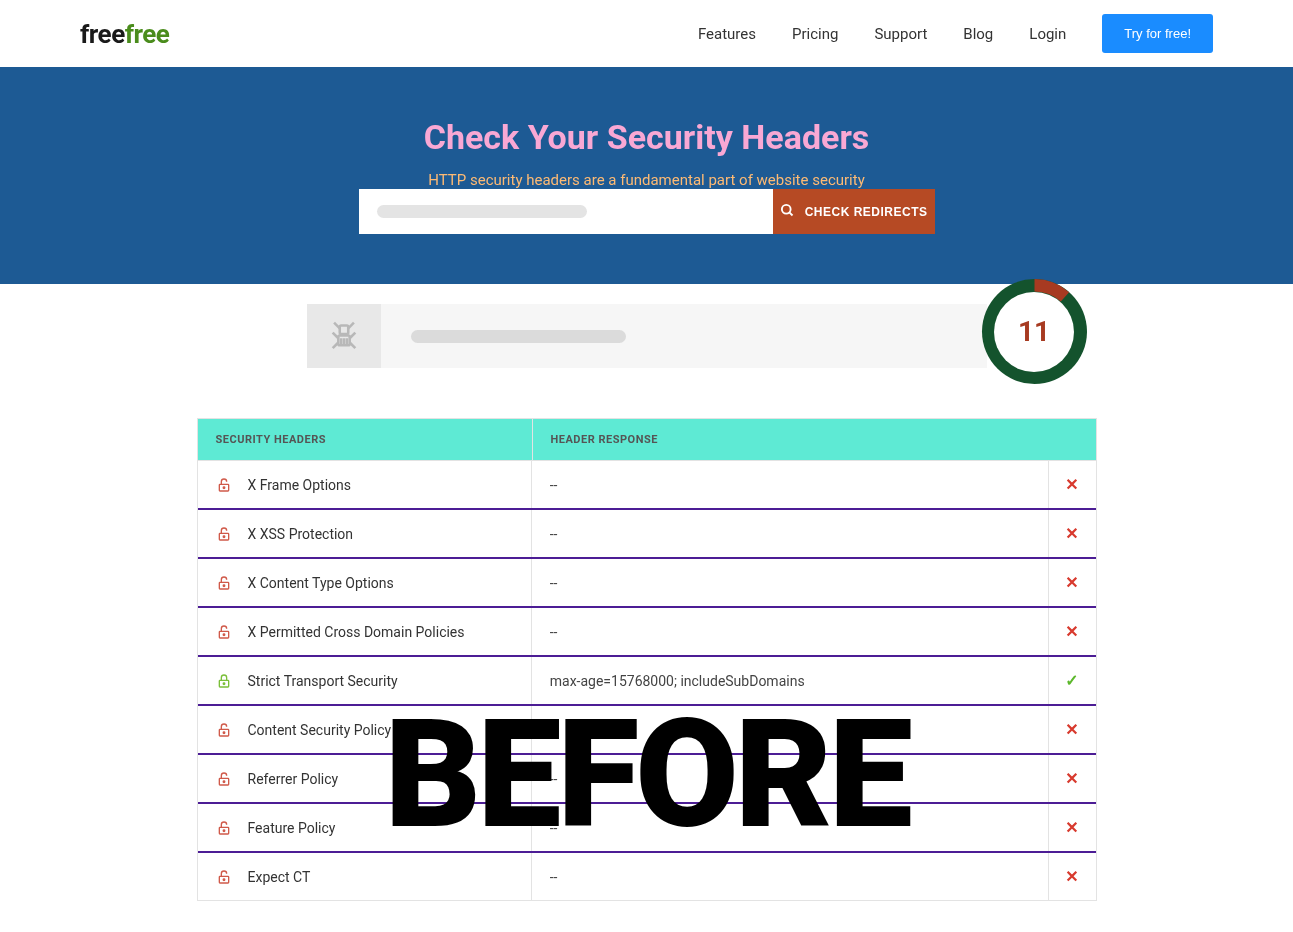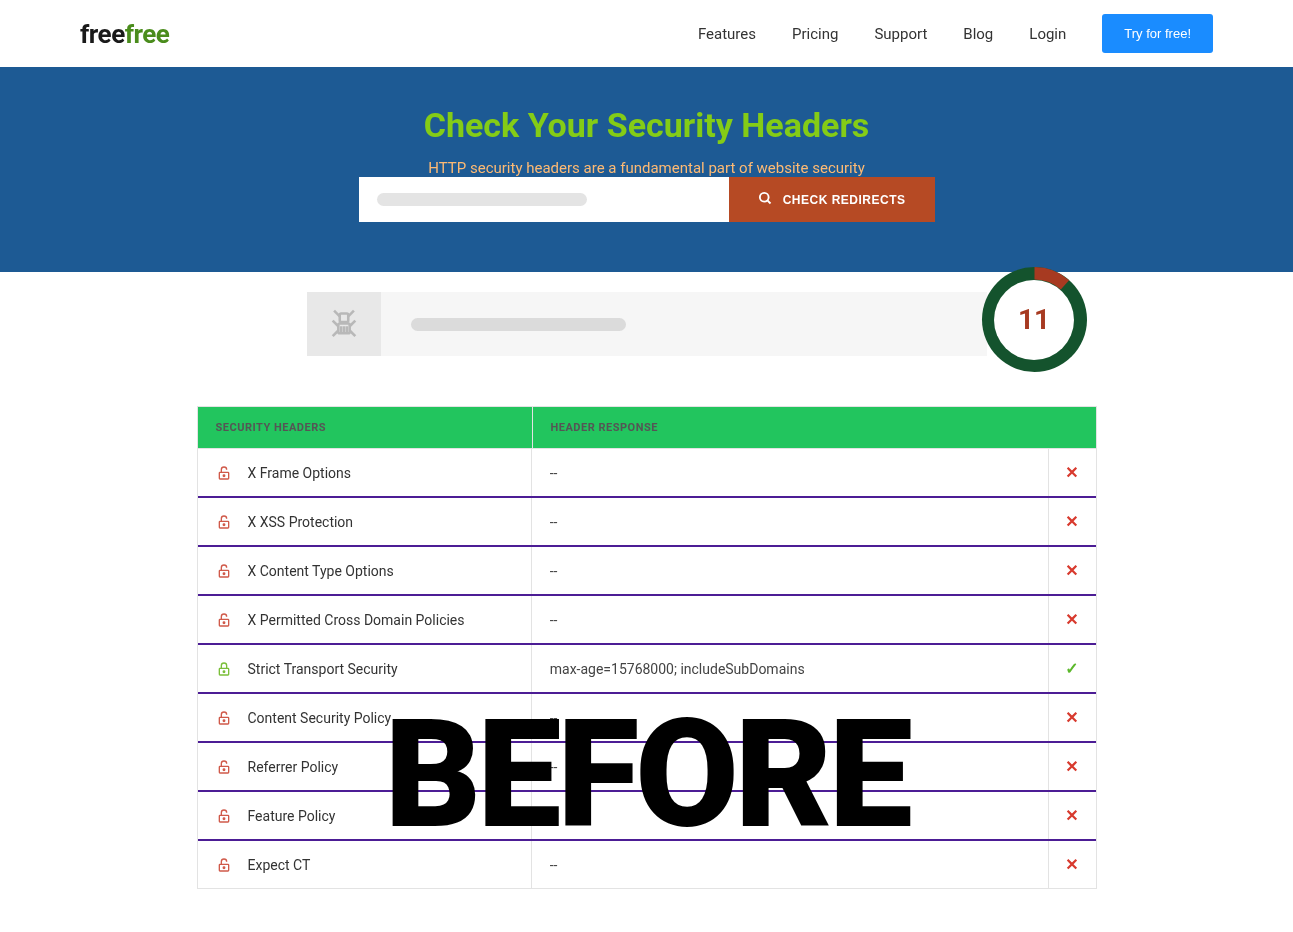--- a/index.html
+++ b/index.html
@@ -37,24 +37,25 @@
   font-size: 13px;
   border-radius: 3px;
   cursor: pointer;
 }
 .hero {
   background: #1d5a94;
   padding: 38px 0 50px;
   text-align: center;
 }
 .hero-title {
-  color: #84cc16;
+  color: #f9a8d4;
   font-size: 34px;
   font-weight: 700;
   margin-bottom: 14px;
+  margin-top: 12px;
 }
 .hero-subtitle {
   color: #fdba74;
   font-size: 15px;
 }
 .search-bar {
   display: flex;
   width: 576px;
   margin: 0 auto;
 }
@@ -68,21 +69,21 @@
 .search-placeholder {
   height: 13px;
   width: 210px;
   background: #e4e4e4;
   border-radius: 7px;
 }
 .search-button {
   background: #b64a24;
   color: #fff;
   border: none;
-  padding: 0 29px;
+  padding: 0 7px;
   display: flex;
   align-items: center;
   gap: 10px;
   font-size: 12px;
   font-weight: 700;
   letter-spacing: 0.5px;
   cursor: pointer;
 }
 .content {
   padding: 20px 0 40px;
@@ -154,21 +155,21 @@
   color: #a73a21;
 }
 .table {
   width: 900px;
   margin: 0 auto;
   border: 1px solid #e3e3e3;
   border-collapse: collapse;
 }
 .table-header {
   display: flex;
-  background: #22c55e;
+  background: #5eead4;
   border-bottom: 1px solid #e3e3e3;
 }
 .table-header .cell {
   padding: 14px 18px;
   font-size: 11px;
   font-weight: 700;
   letter-spacing: 0.5px;
   color: #555;
 }
 .table-row {

